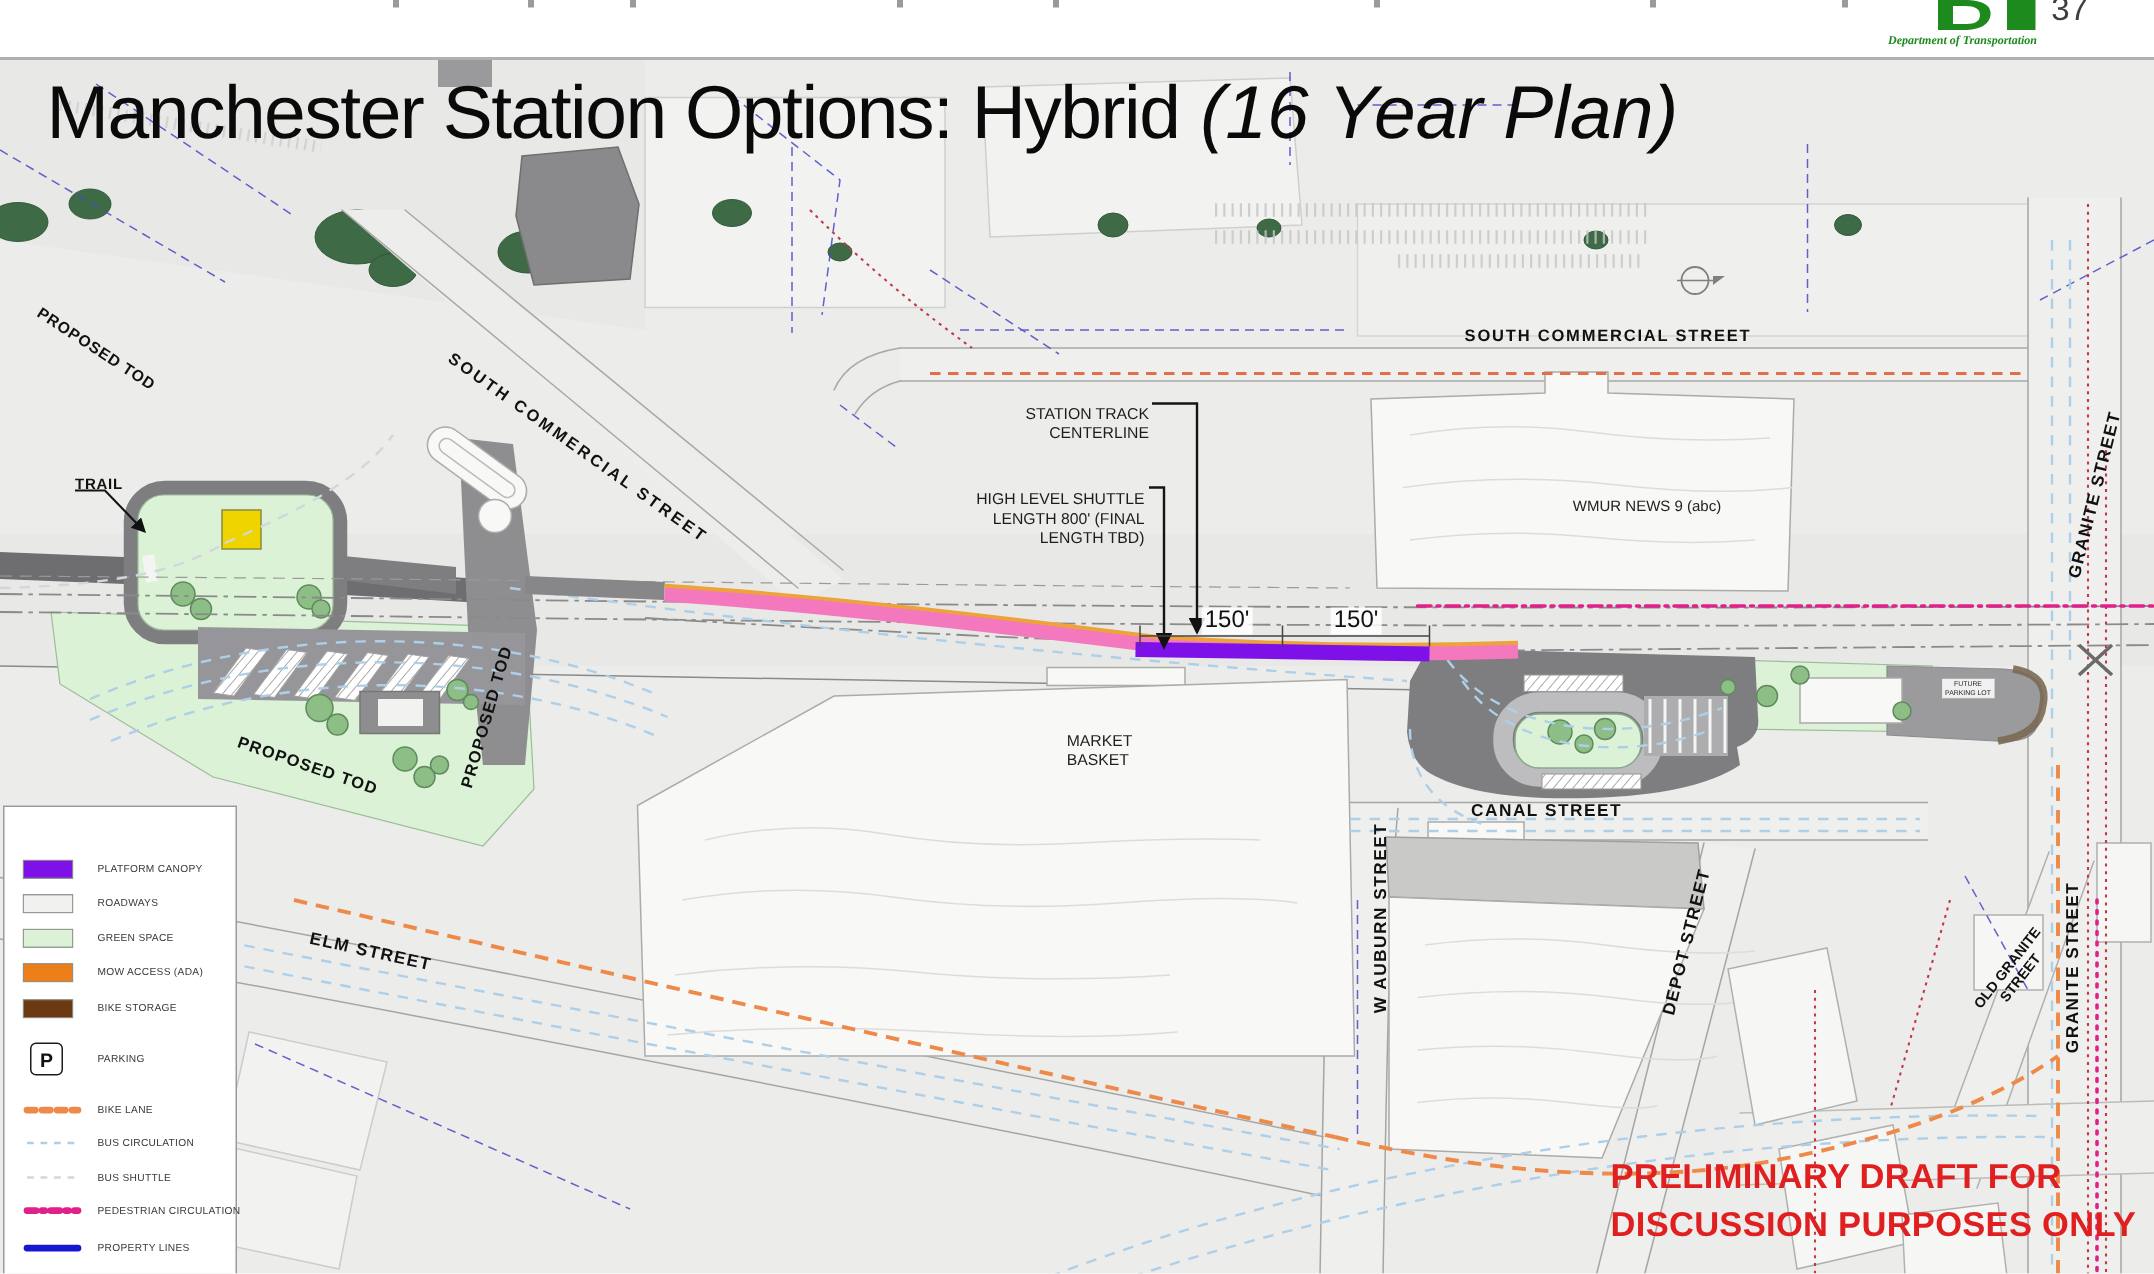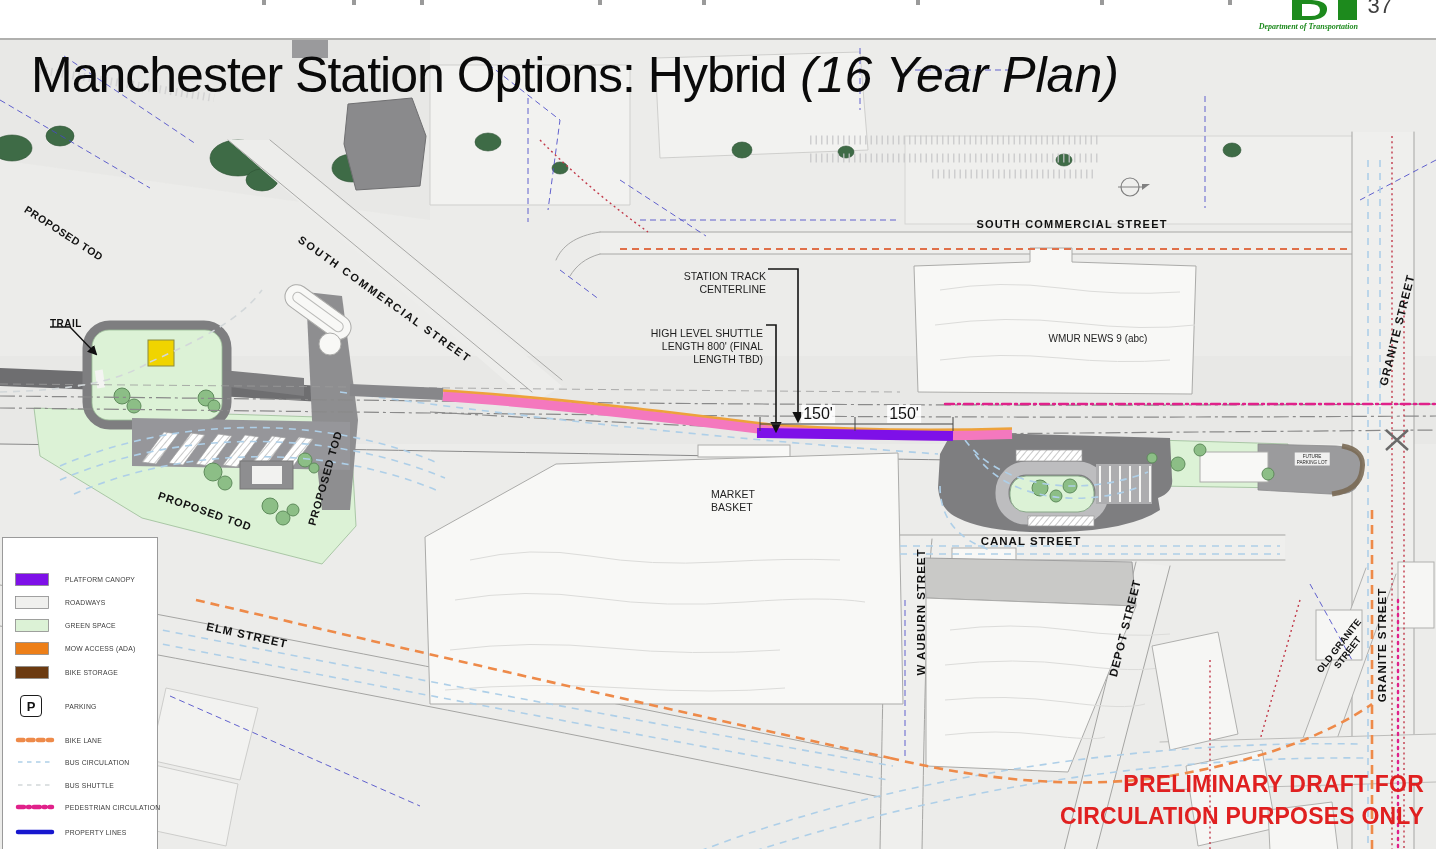--- a/index.html
+++ b/index.html
@@ -34,21 +34,21 @@
   #legend{position:absolute;left:2px;top:537px;width:156px;height:318px;background:#fff;
           border:1px solid #9a9a9a;box-sizing:border-box;z-index:30;}
   .lg-row{position:absolute;left:12px;height:18px;display:flex;align-items:center;}
   .lg-label{margin-left:0;font-size:6.8px;letter-spacing:.2px;color:#3a3a3a;white-space:nowrap;
             position:absolute;left:50px;}
   .sw{stroke:#8a8a8a;stroke-width:.8;}
   .lg-picon{display:inline-flex;align-items:center;justify-content:center;width:20px;height:20px;
             border:1.7px solid #1c1c1c;border-radius:4px;font-weight:700;font-size:13px;color:#111;
             background:#fff;margin-left:5px;}
   
-  #disclaimer{position:absolute;right:12px;top:768px;z-index:30;text-align:right;
+  #disclaimer{position:absolute;right:12px;top:768px;z-index:30;
               font-size:23px;line-height:32px;font-weight:800;color:#e02020;letter-spacing:.2px;}
 </style>
 </head>
 <body>
 
 <div id="page">
 
   <div id="topbar">
     <div>
       <span class="frag" style="left:262px"></span>
@@ -426,16 +426,16 @@
     <div class="lg-row" style="top:285px;">
       <svg width="40" height="10" viewBox="0 0 40 10">
           <line x1="3" y1="5" x2="37" y2="5" stroke-linecap="round" stroke="#1717cf" stroke-width="4.5" stroke-dasharray="none"></line>
         </svg>
       <span class="lg-label">PROPERTY LINES</span>
     </div>
   </div>
 
   <div id="disclaimer">
     <div>PRELIMINARY DRAFT FOR</div>
-    <div>CIRCULATION PURPOSES ONLY</div>
+    <div>DISCUSSION PURPOSES ONLY</div>
   </div>
 
 </div>
 
 </body></html>

